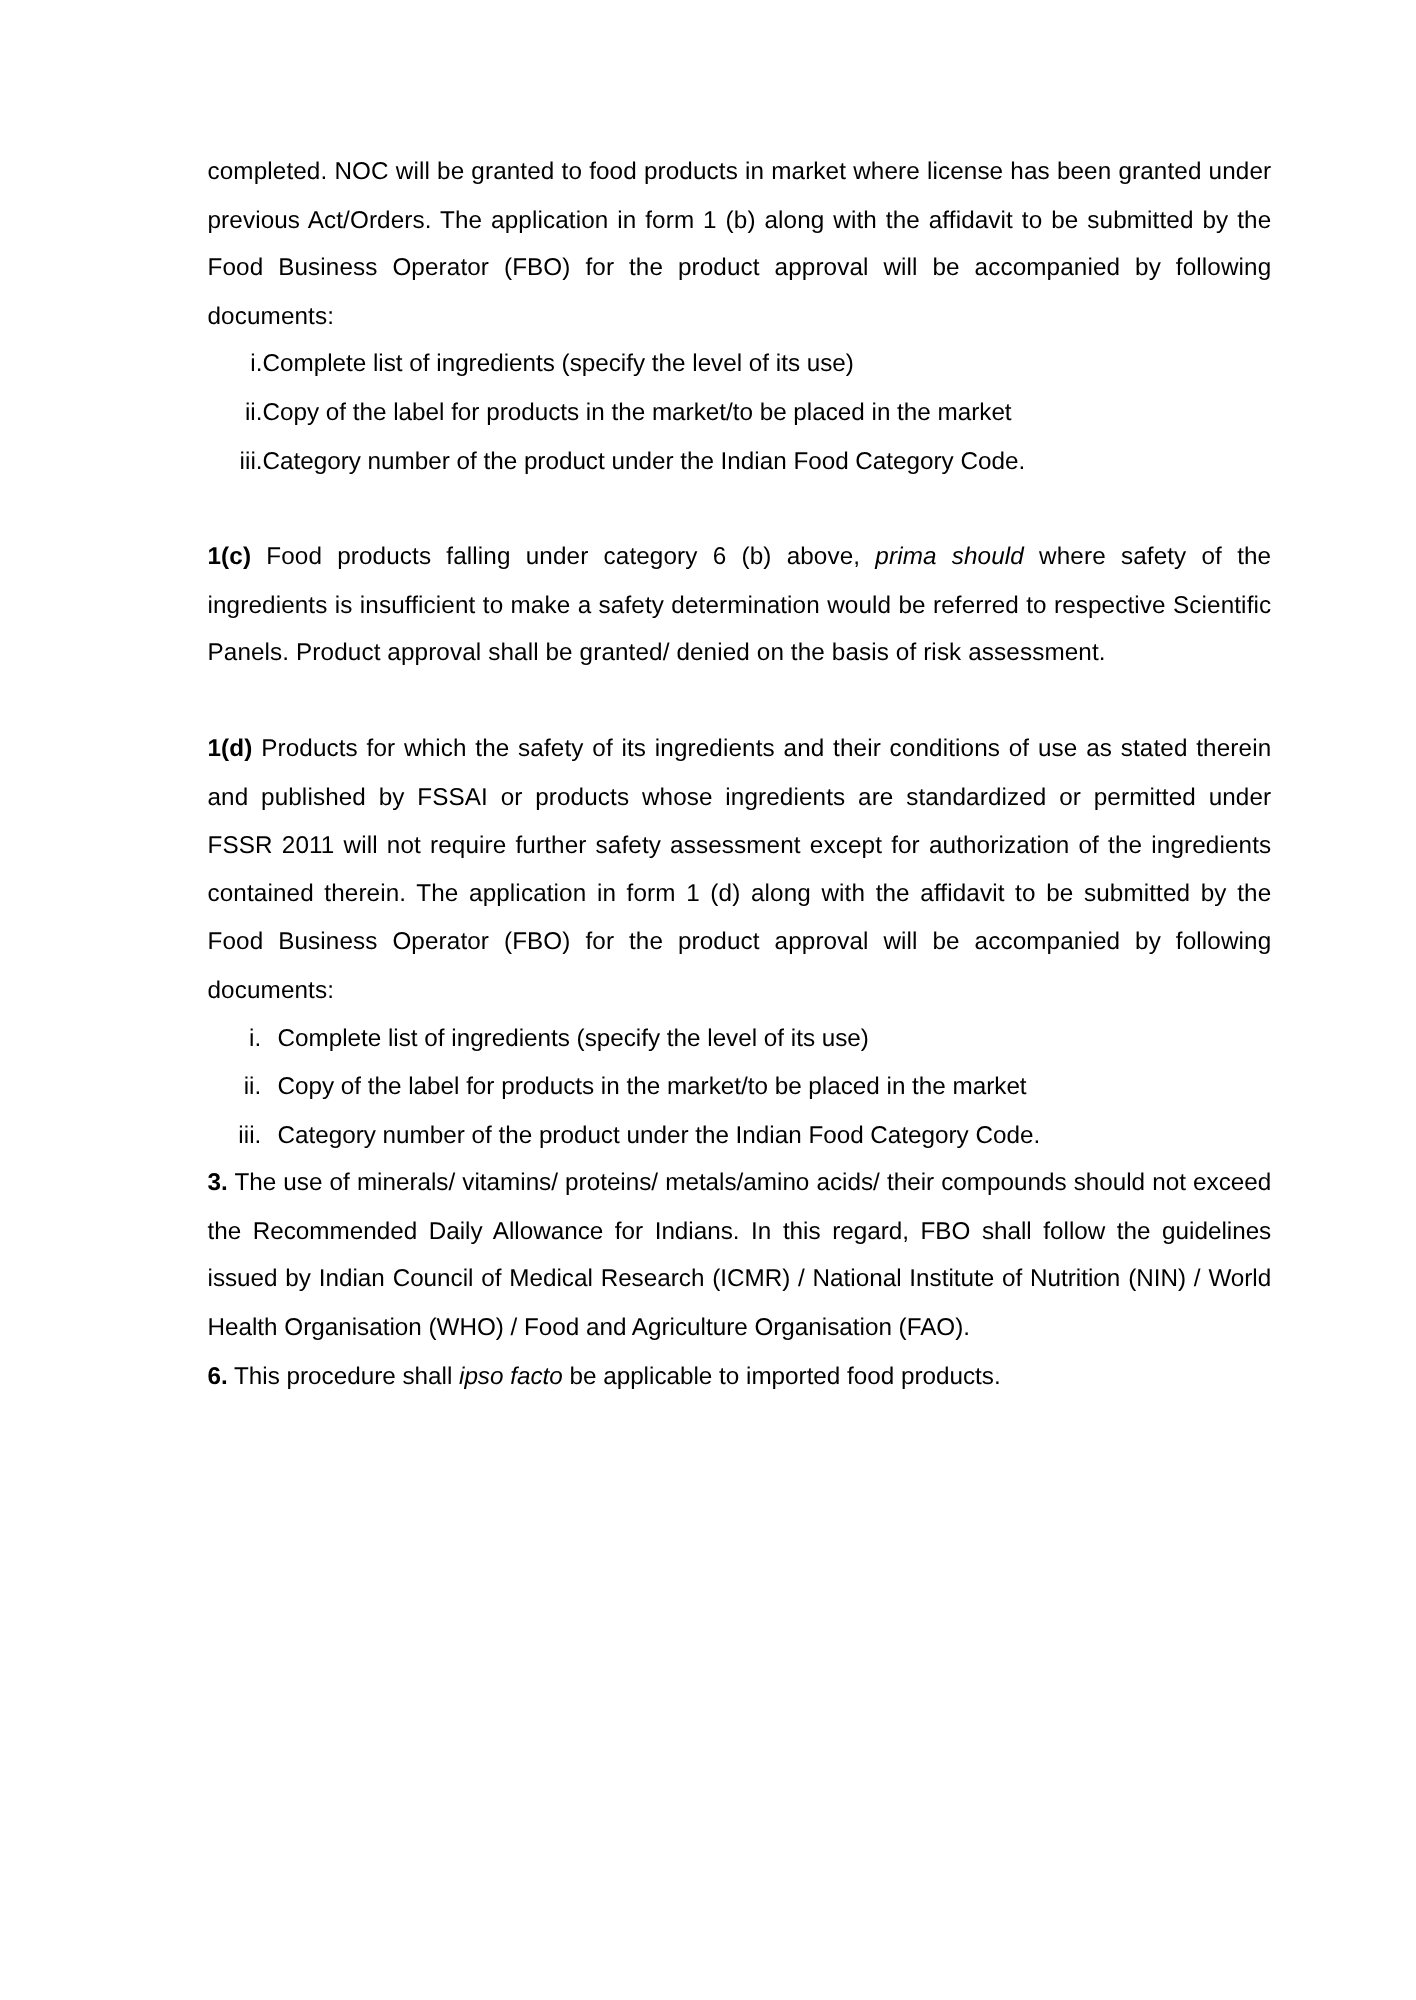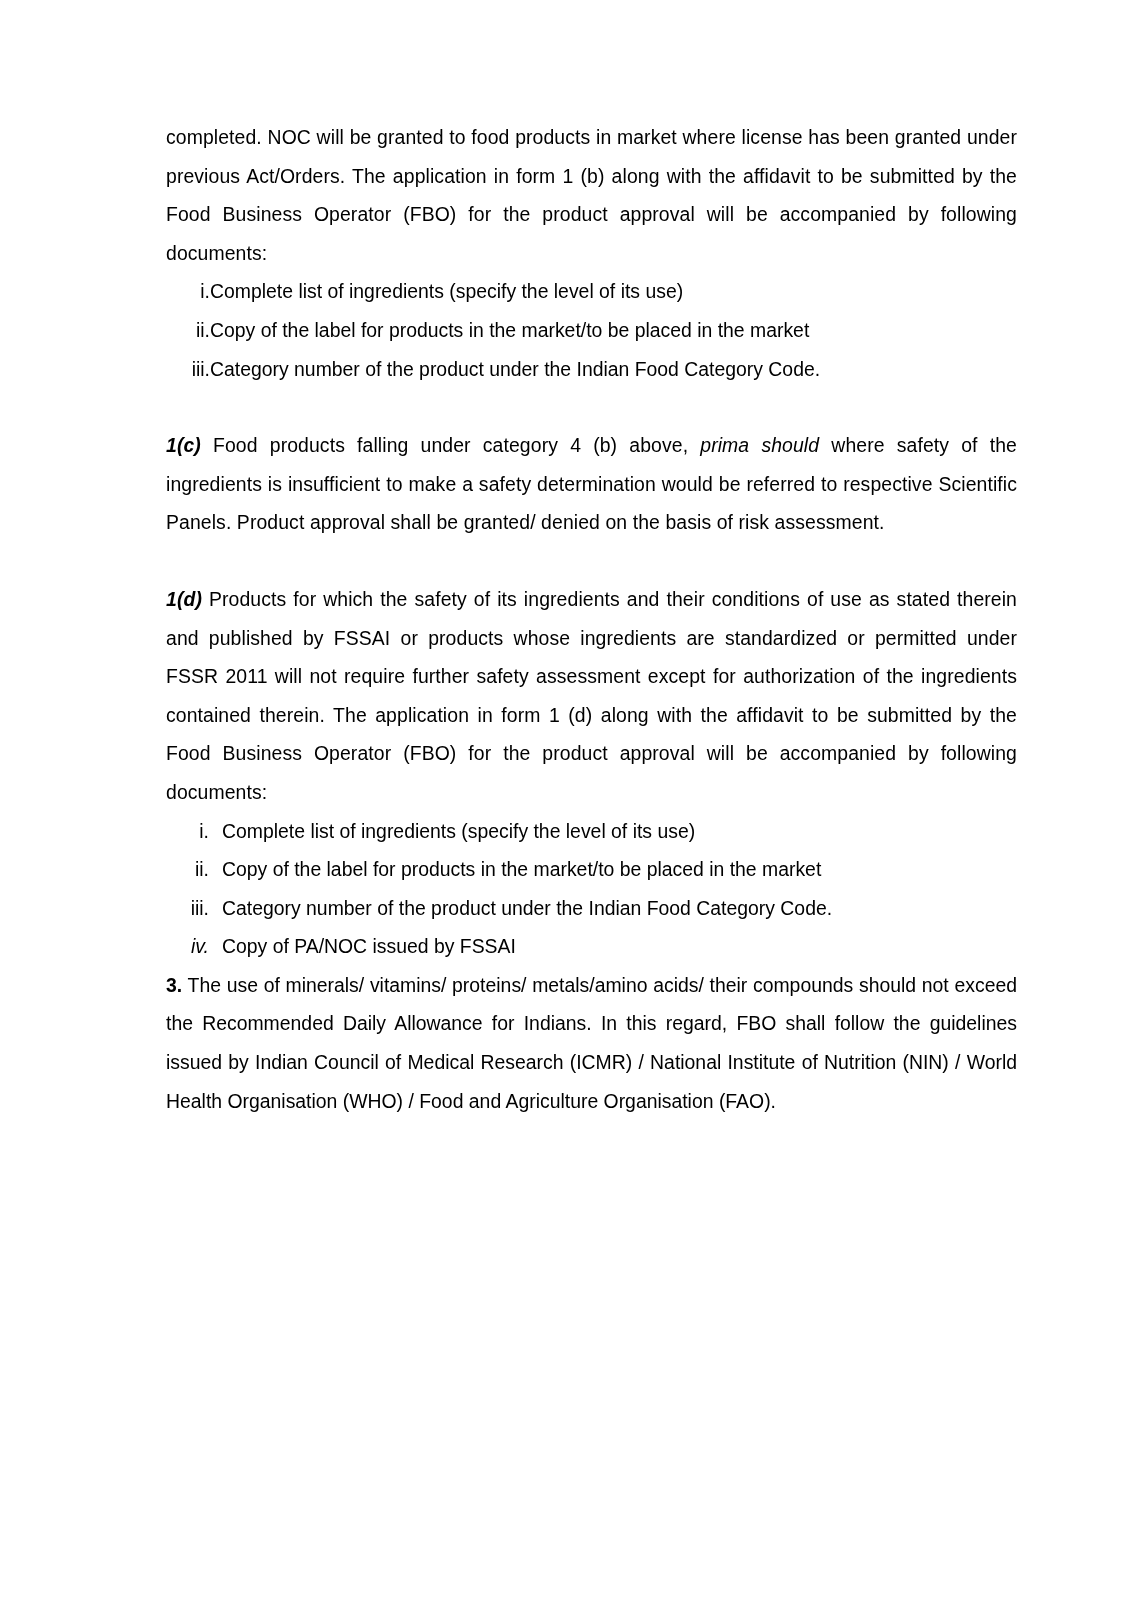--- a/index.html
+++ b/index.html
@@ -78,21 +78,21 @@
     margin: 0;
     font-size: 19.4px;
     line-height: 38.6px;
     text-align: justify;
     text-justify: inter-word;
   }
   .num-par.noj { text-align: left; }
   .num-par .nmark {
     font-weight: bold;
   }
-  b, .bold { font-weight: bold; font-style: italic; }
+  b, .bold { font-weight: bold; }
   i, .ital { font-style: italic; }
 </style>
 </head>
 <body>
 
 <div class="page">
   <div class="content">
 
     <p class="body-par">completed. NOC will be granted to food products in market where license has been granted under previous Act/Orders. The application in form 1 (b) along with the affidavit to be submitted by the Food Business Operator (FBO) for the product approval will be accompanied by following documents:</p>
 
@@ -106,45 +106,42 @@
           <span class="itxt">Copy of the label for products in the market/to be placed in the market</span>
       </li>
       <li>
         <span class="marker">iii.</span>
           <span class="itxt">Category number of the product under the Indian Food Category Code.</span>
       </li>
     </ul>
 
     <div class="gap-blank"></div>
 
-    <p class="body-par"><b class="bold">1(c)</b><span> Food products falling under category 4 (b) above, </span><i class="ital">prima should</i><span> where safety of the ingredients is insufficient to make a safety determination would be referred to respective Scientific Panels. Product approval shall be granted/ denied on the basis of risk assessment.</span></p>
+    <p class="body-par"><b class="bold">1(c)</b><span> Food products falling under category 6 (b) above, </span><i class="ital">prima should</i><span> where safety of the ingredients is insufficient to make a safety determination would be referred to respective Scientific Panels. Product approval shall be granted/ denied on the basis of risk assessment.</span></p>
 
     <div class="gap-blank"></div>
 
     <p class="body-par"><b class="bold">1(d)</b><span> Products for which the safety of its ingredients and their conditions of use as stated therein and published by FSSAI or products whose ingredients are standardized or permitted under FSSR 2011 will not require further safety assessment except for authorization of the ingredients contained therein. The application in form 1 (d) along with the affidavit to be submitted by the Food Business Operator (FBO) for the product approval will be accompanied by following documents:</span></p>
 
     <ul class="rlist spaced">
       <li>
         <span class="marker">i.</span>
           <span class="itxt">Complete list of ingredients (specify the level of its use)</span>
       </li>
       <li>
         <span class="marker">ii.</span>
           <span class="itxt">Copy of the label for products in the market/to be placed in the market</span>
       </li>
       <li>
         <span class="marker">iii.</span>
           <span class="itxt">Category number of the product under the Indian Food Category Code.</span>
       </li>
-      <li>
-        <span class="marker bold">iv.</span>
-          <span class="itxt">Copy of PA/NOC issued by FSSAI</span>
-      </li>
     </ul>
 
 
     <p class="num-par"><span class="nmark">3.</span><span> The use of minerals/ vitamins/ proteins/ metals/amino acids/ their compounds should not exceed the Recommended Daily Allowance for Indians.  In this regard, FBO shall follow the guidelines issued by Indian Council of Medical Research (ICMR) / National Institute of Nutrition (NIN) / World Health Organisation (WHO) / Food and Agriculture Organisation (FAO).</span></p>
 
 
 
+    <p class="num-par noj"><span class="nmark">6.</span><span> This procedure shall </span><i class="ital">ipso facto</i><span> be applicable to imported food products.</span></p>
 
   </div>
 </div>
 
 </body></html>

